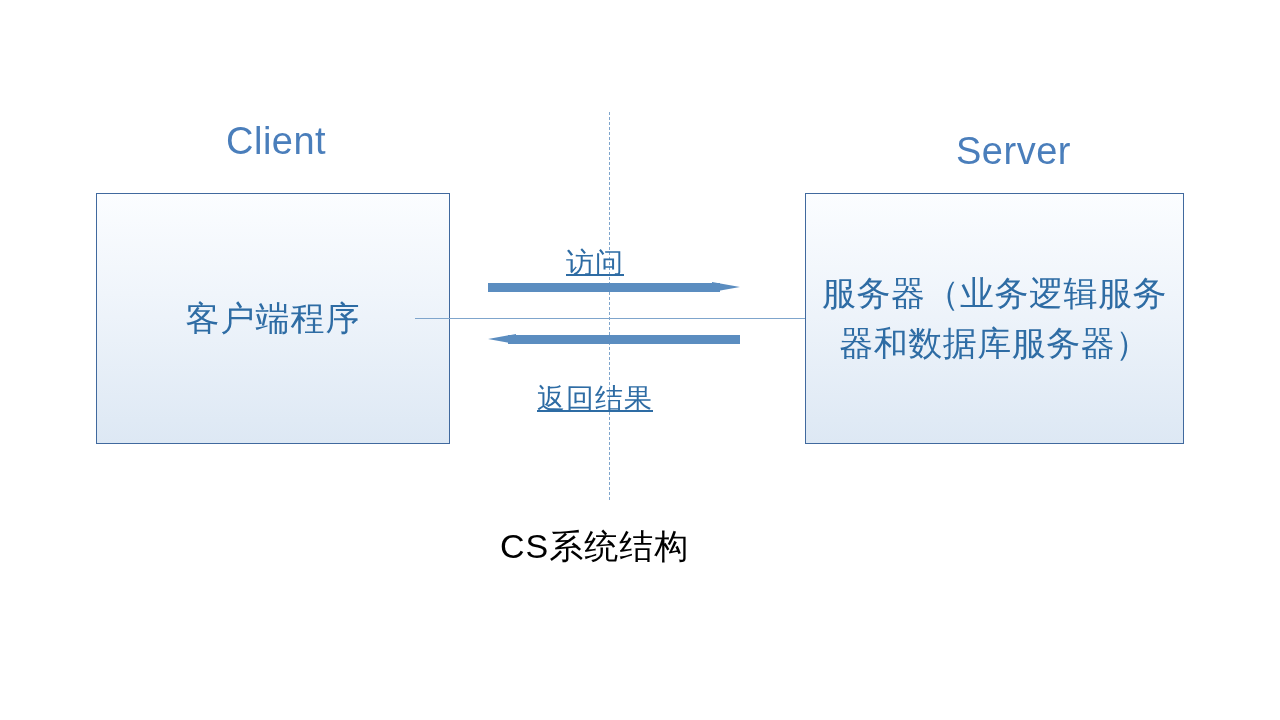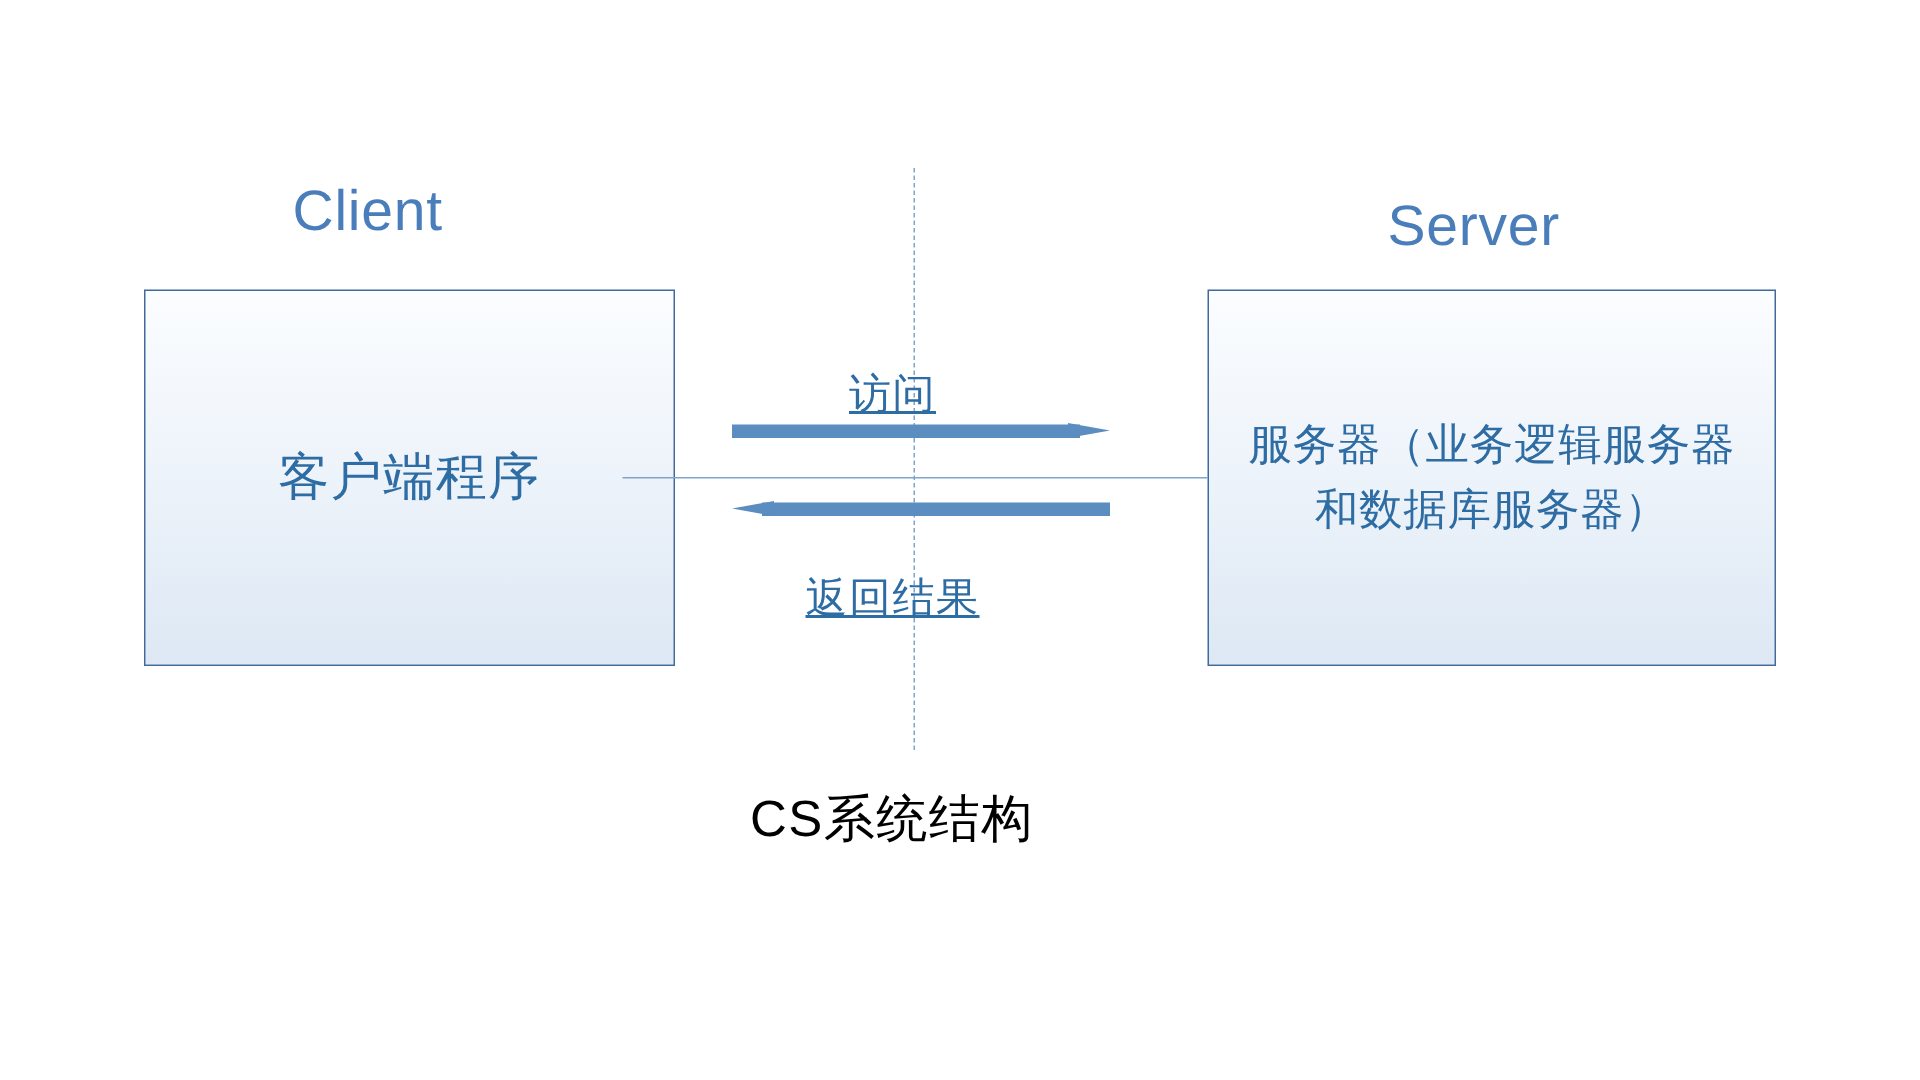--- a/index.html
+++ b/index.html
@@ -22,20 +22,21 @@
 
   
   .heading {
     position: absolute;
     color: #4a7ebb;
     font-size: 38px;
     font-weight: 400;
     letter-spacing: 0.5px;
     white-space: nowrap;
     line-height: 1;
+    margin-left: 31px;
   }
   #client-heading {
     left: 195px;
     top: 122px;
   }
   #server-heading {
     left: 925px;
     top: 132px;
   }
 
@@ -62,21 +63,21 @@
     line-height: 1.25;
     letter-spacing: 1px;
   }
   #server-box {
     left: 805px;
     top: 193px;
     width: 379px;
     height: 251px;
   }
   #server-box .box-label {
-    font-size: 29px;
+    font-size: 34px;
     line-height: 1.45;
     letter-spacing: 0.5px;
     padding: 0 14px;
   }
 
   
   #connector-line {
     position: absolute;
     left: 415px;
     top: 318px;

